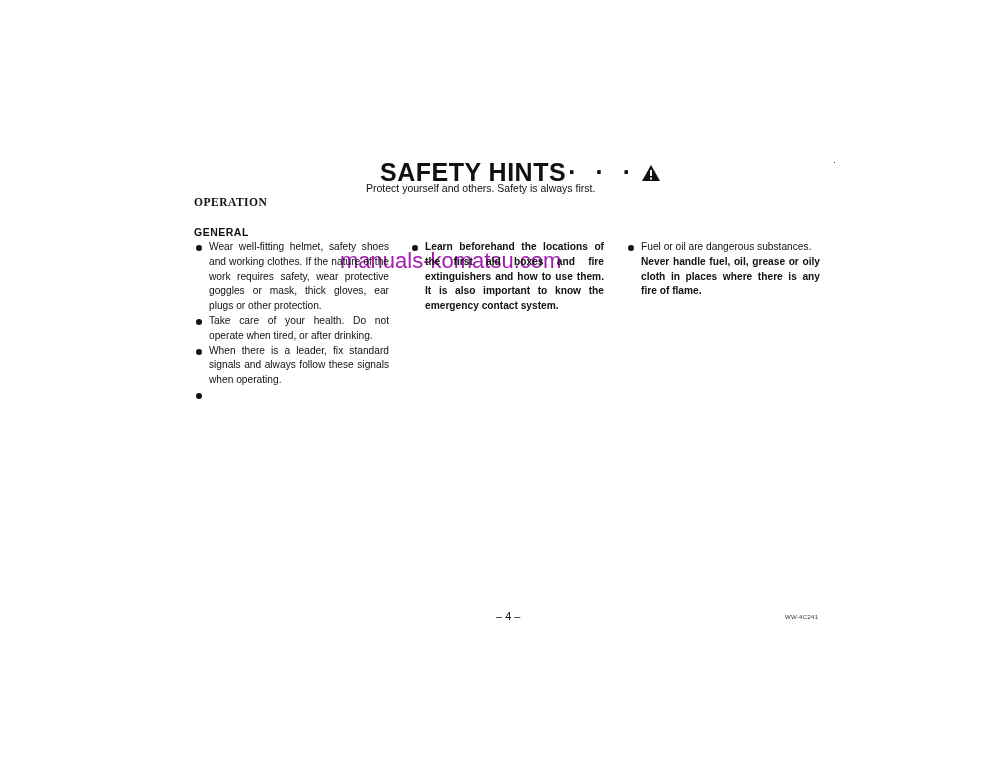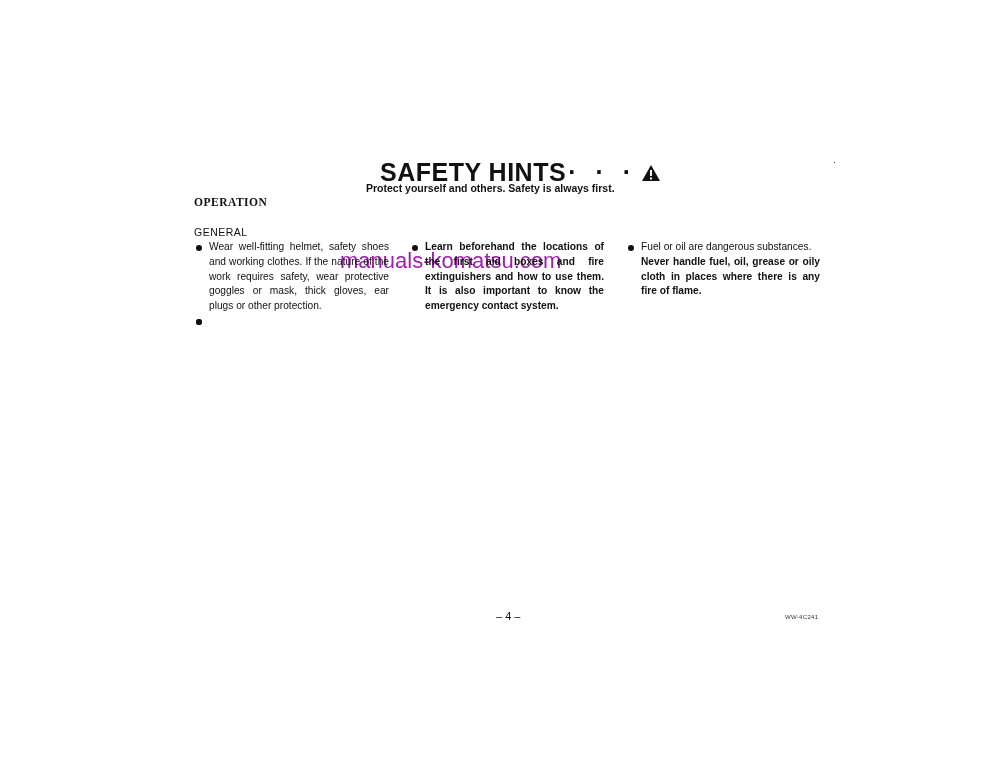--- a/index.html
+++ b/index.html
@@ -2,23 +2,23 @@
 <html><head>
 <meta charset="utf-8">
 <style>
   html, body { margin: 0; padding: 0; background: #ffffff; }
   body { width: 1000px; height: 776px; position: relative; overflow: hidden;
          font-family: "Liberation Sans", sans-serif; color: #111; }
   .title { position: absolute; left: 380px; top: 158px; width: 300px;
            font-family: "Liberation Sans", sans-serif; font-weight: bold; font-size: 25px; letter-spacing: 0.5px; white-space: nowrap; }
   .title .dots { letter-spacing: 6px; margin-left: 2px; }
   .warn { display: inline-block; vertical-align: -1px; margin-left: 4px; }
-  .subtitle { position: absolute; left: 366px; top: 182px; font-size: 10.5px; font-weight: bold; white-space: nowrap; }
+  .subtitle { position: absolute; left: 366px; top: 182px; font-size: 10.5px; font-weight: normal; white-space: nowrap; }
   .section { position: absolute; left: 194px; top: 196px; font-size: 11.5px; font-weight: bold; letter-spacing: 0.5px; font-family: Liberation Serif, serif; }
-  .subsection { position: absolute; left: 194px; top: 226px; font-size: 10.5px; font-weight: normal; letter-spacing: 0.5px; }
+  .subsection { position: absolute; left: 194px; top: 226px; font-size: 10.5px; font-weight: bold; letter-spacing: 0.5px; }
   .watermark { position: absolute; left: 340px; top: 216px; font-size: 22px; color: #a21caf; white-space: nowrap; margin-top: 32px; }
   .col { position: absolute; top: 240px; font-size: 10.2px; line-height: 14.8px; }
   .col1 { left: 194px; width: 195px; }
   .col2 { left: 410px; width: 194px; }
   .col3 { left: 626px; width: 194px; }
   .item { position: relative; padding-left: 15px; text-align: justify; }
   .item .bullet { position: absolute; left: 2px; top: 5px; width: 6px; height: 6px; border-radius: 50%; background: #111; }
   .para { padding-left: 15px; text-align: justify; font-weight: bold; }
   .pageno { position: absolute; left: 496px; top: 610px; font-size: 11px; }
   .code { position: absolute; left: 785px; top: 614px; font-size: 6px; letter-spacing: 0.3px; color: #333; }
@@ -35,21 +35,22 @@
       </svg></span>
 </div>
 <div class="subtitle">Protect yourself and others. Safety is always first.</div>
 <div class="section">OPERATION</div>
 <div class="subsection">GENERAL</div>
 <div class="watermark">manuals-komatsu.com</div>
 <div class="speck"></div>
 
 <div class="col col1">
   <div class="item"><span class="bullet"></span><span>Wear well-fitting helmet, safety shoes and working clothes. If the nature of the work requires safety, wear protective goggles or mask, thick gloves, ear plugs or other protection.</span></div>
-  <div class="item"><span class="bullet"></span></div>
+  <div class="item"><span class="bullet"></span><span>Take care of your health. Do not operate when tired, or after drinking.</span></div>
+  <div class="item"><span class="bullet"></span><span>When there is a leader, fix standard signals and always follow these signals when operating.</span></div>
   <div class="item"><span class="bullet"></span></div>
 </div>
 
 <div class="col col2">
   <div class="item"><span class="bullet"></span></div>
   <div class="para">Learn beforehand the locations of the first aid boxes and fire extinguishers and how to use them. It is also important to know the emergency contact system.</div>
 </div>
 
 <div class="col col3">
   <div class="item"><span class="bullet"></span><span>Fuel or oil are dangerous substances.</span></div>

